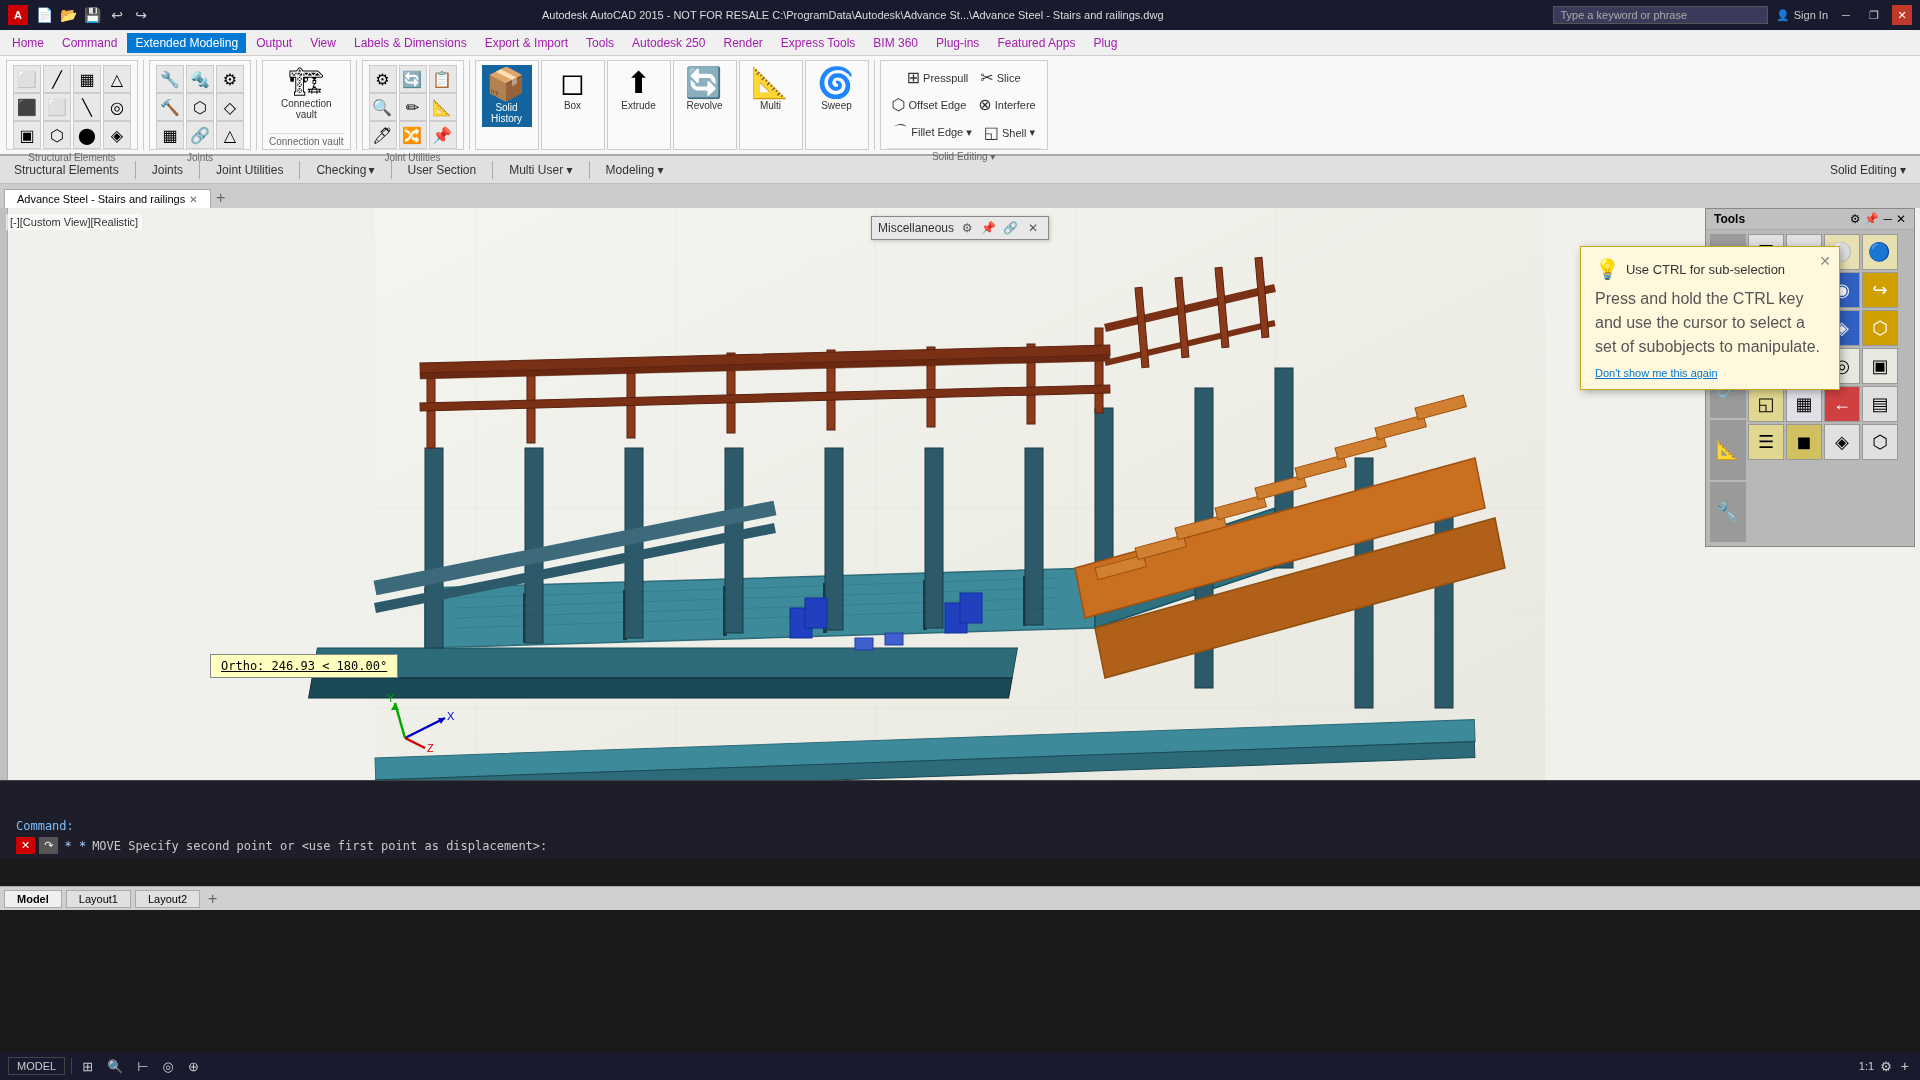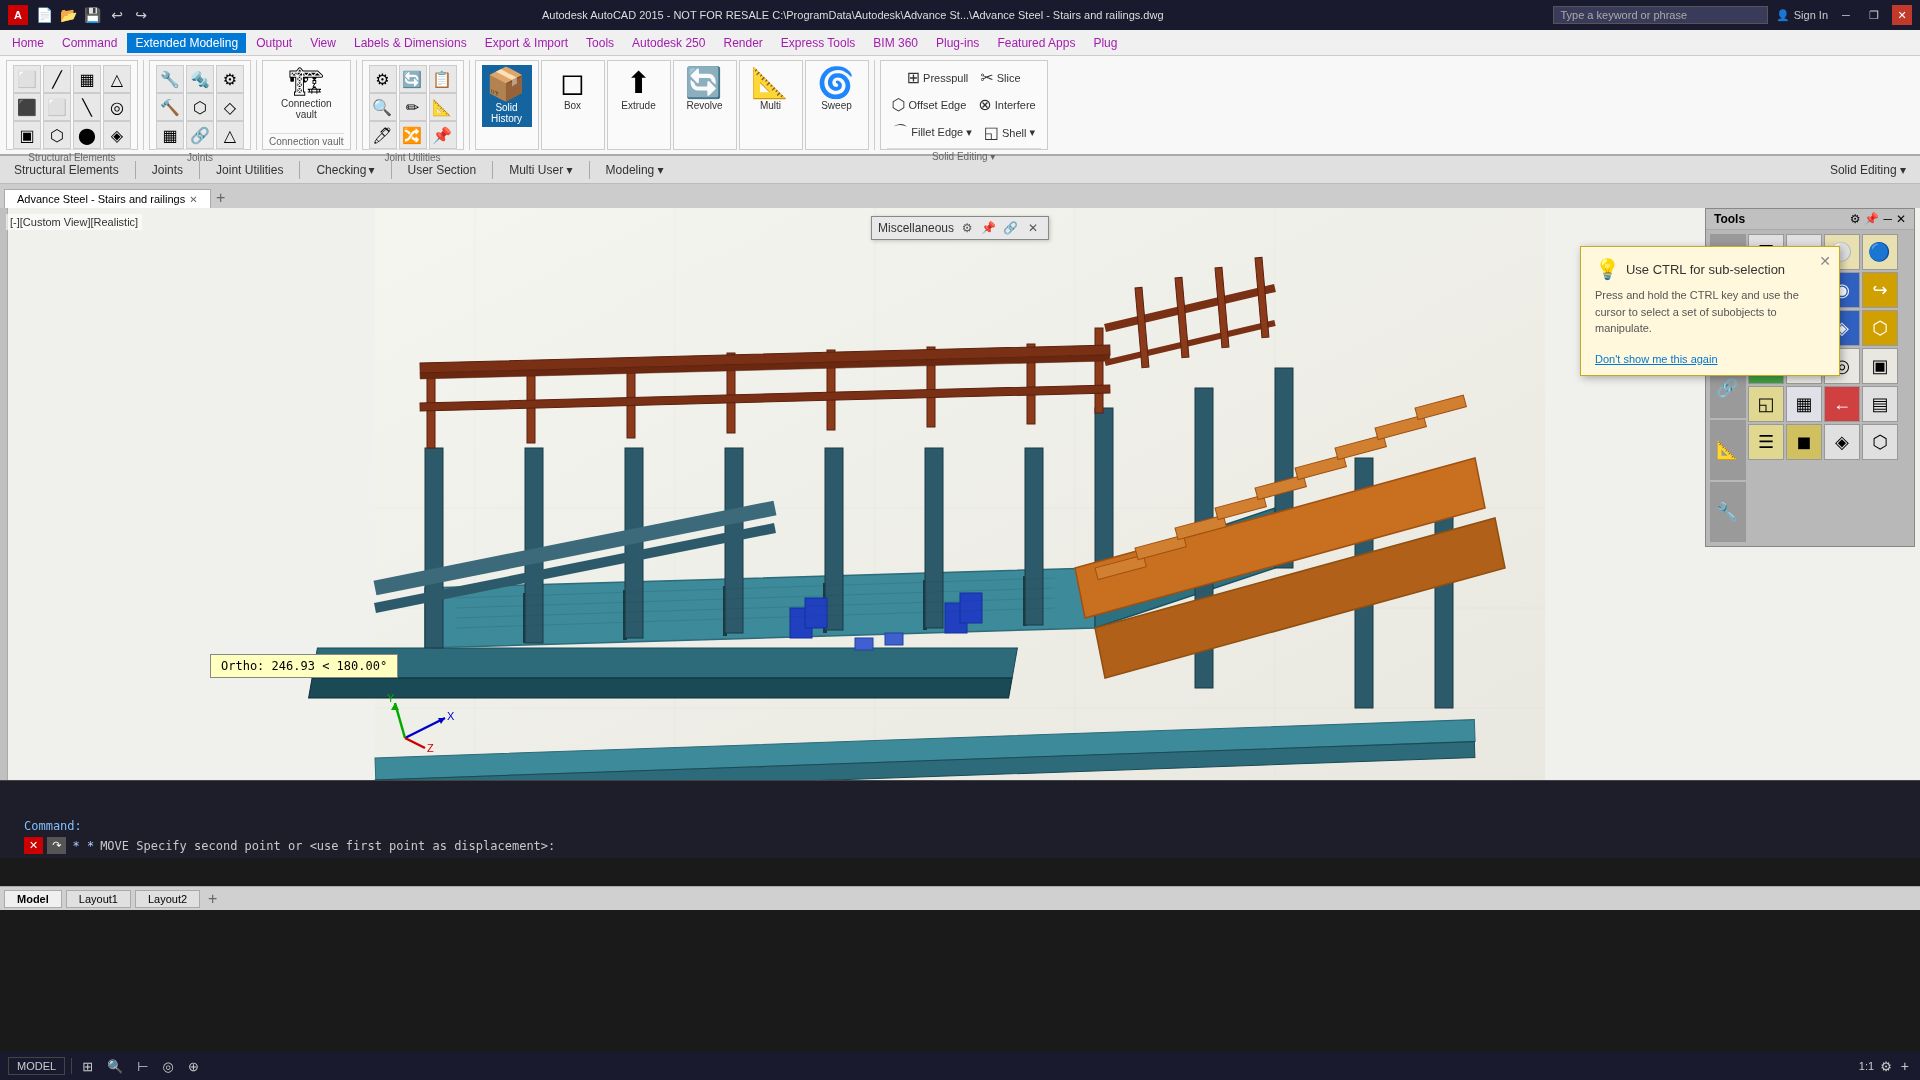--- a/index.html
+++ b/index.html
@@ -51,41 +51,41 @@
     
     #statusbar { background: #1a1a2e; height: 28px; display: flex; align-items: center; padding: 0 8px; gap: 8px; color: #ccc; font-size: 11px; position: absolute; bottom: 0; left: 0; right: 0; }
     #cmdline { background: #1e1e3a; height: 78px; display: flex; flex-direction: column; justify-content: flex-end; padding: 4px 8px; border-top: 1px solid #444; position: absolute; bottom: 28px; left: 0; right: 0; }
     .cmd-output { color: #c8c8c8; font-size: 12px; font-family: monospace; line-height: 1.4; }
     
     
     #ctrl-tooltip { position: absolute; top: 38px; right: 80px; background: #fff8dc; border: 1px solid #c8a820; padding: 10px 14px; width: 260px; box-shadow: 2px 2px 8px rgba(0,0,0,0.3); z-index: 100; }
     .tooltip-header { display: flex; align-items: center; gap: 6px; margin-bottom: 6px; }
     .tooltip-icon { font-size: 20px; color: #f0c020; }
     .tooltip-title { font-size: 13px; font-weight: normal; color: #333; }
-    .tooltip-body { font-size: 11px; color: #555; line-height: 1.5; margin-bottom: 16px; }
+    .tooltip-body { font-size: 16px; color: #555; line-height: 1.5; margin-bottom: 8px; }
     .tooltip-link { font-size: 11px; color: #0078d4; cursor: pointer; text-decoration: underline; }
     .tooltip-close { position: absolute; top: 6px; right: 8px; cursor: pointer; color: #888; font-size: 14px; }
     
     
     #misc-toolbar { position: absolute; top: 10px; left: 50%; transform: translateX(-50%); background: #f0f0f0; border: 1px solid #888; padding: 2px 6px; display: flex; align-items: center; gap: 4px; z-index: 50; }
     .misc-label { font-size: 12px; color: #333; }
     .misc-btn { width: 18px; height: 18px; display: flex; align-items: center; justify-content: center; cursor: pointer; font-size: 12px; color: #555; border: 1px solid transparent; }
     
     
     #tools-panel { width: 220px; background: #d8d8d8; border: 1px solid #888; position: absolute; right: 20px; top: 0; z-index: 60; }
     #tools-header { background: #c0c0c0; padding: 3px 8px; display: flex; align-items: center; justify-content: space-between; border-bottom: 1px solid #aaa; }
     .tool-btn { width: 36px; height: 36px; background: #e0e0e0; border: 1px solid #999; display: flex; align-items: center; justify-content: center; cursor: pointer; font-size: 18px; }
     .tool-btn.blue { background: #3060c0; color: white; }
     .tool-btn.yellow { background: #d0a000; color: white; }
     
     
     .view-label { position: absolute; top: 8px; left: 8px; font-size: 11px; color: #333; background: rgba(255,255,255,0.7); padding: 2px 4px; }
     
     
-    #ortho-tooltip { position: absolute; bottom: 90px; left: 200px; background: #ffffc0; border: 1px solid #888; padding: 4px 8px; font-size: 12px; font-family: monospace; }
+    #ortho-tooltip { position: absolute; bottom: 90px; left: 200px; background: #ffffc0; border: 1px solid #888; padding: 4px 8px; font-size: 12px; font-family: monospace; text-decoration: underline; }
 
     
     #bottom-tabs { display: flex; align-items: center; padding: 2px 4px; background: #d0d0d0; border-top: 1px solid #aaa; height: 24px; gap: 4px; }
     .bottom-tab { padding: 2px 12px; border: 1px solid #aaa; background: #e0e0e0; font-size: 11px; cursor: pointer; }
     .bottom-tab.active { background: #f0f0f0; font-weight: bold; }
 
     
     #model-svg { width: 100%; height: 100%; }
 
     
@@ -531,21 +531,21 @@
         <span class="tooltip-title">Use CTRL for sub-selection</span>
       </div>
       <div class="tooltip-close">✕</div>
       <div class="tooltip-body">Press and hold the CTRL key and use the cursor to select a set of subobjects to manipulate.</div>
       <div class="tooltip-link">Don't show me this again</div>
     </div>
 
   </div>
 </div>
 
-<div id="cmdline" style="position:relative;background:#1e1e2a;height:78px;display:flex;flex-direction:column;justify-content:flex-end;padding:4px 24px;">
+<div id="cmdline" style="position:relative;background:#1e1e2a;height:78px;display:flex;flex-direction:column;justify-content:flex-end;padding:4px 16px;">
   <div class="cmd-output">
     <span style="color:#7fbfff;">Command:</span>
   </div>
   <div style="display:flex;align-items:center;gap:6px;margin-top:2px;">
     <div style="display:flex;gap:4px;">
       <span style="background:#c00;color:white;padding:2px 5px;cursor:pointer;font-size:11px;">✕</span>
       <span style="background:#555;color:white;padding:2px 5px;cursor:pointer;font-size:11px;">↷</span>
     </div>
     <span style="color:#aaccff;font-size:12px;font-family:monospace;">* *</span>
     <span style="color:#c8c8c8;font-size:12px;font-family:monospace;">MOVE  Specify second point or &lt;use first point as displacement&gt;:</span>

